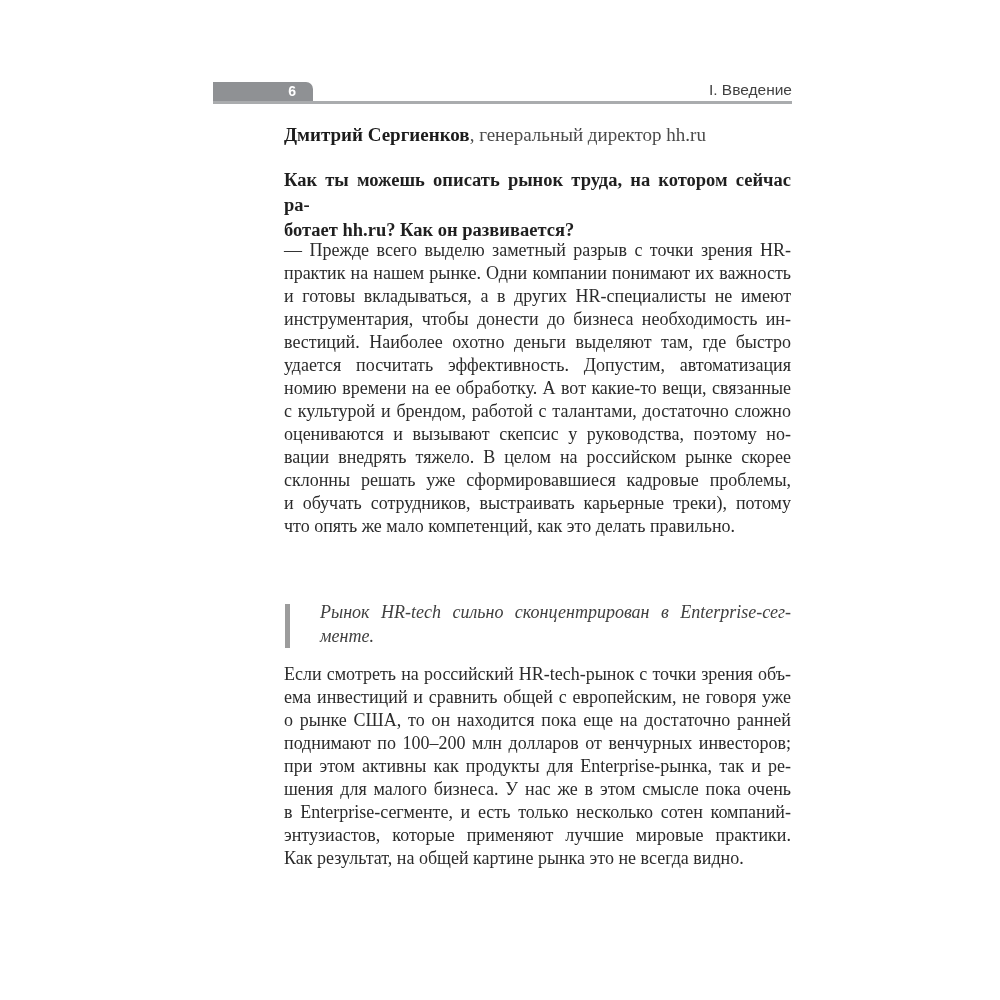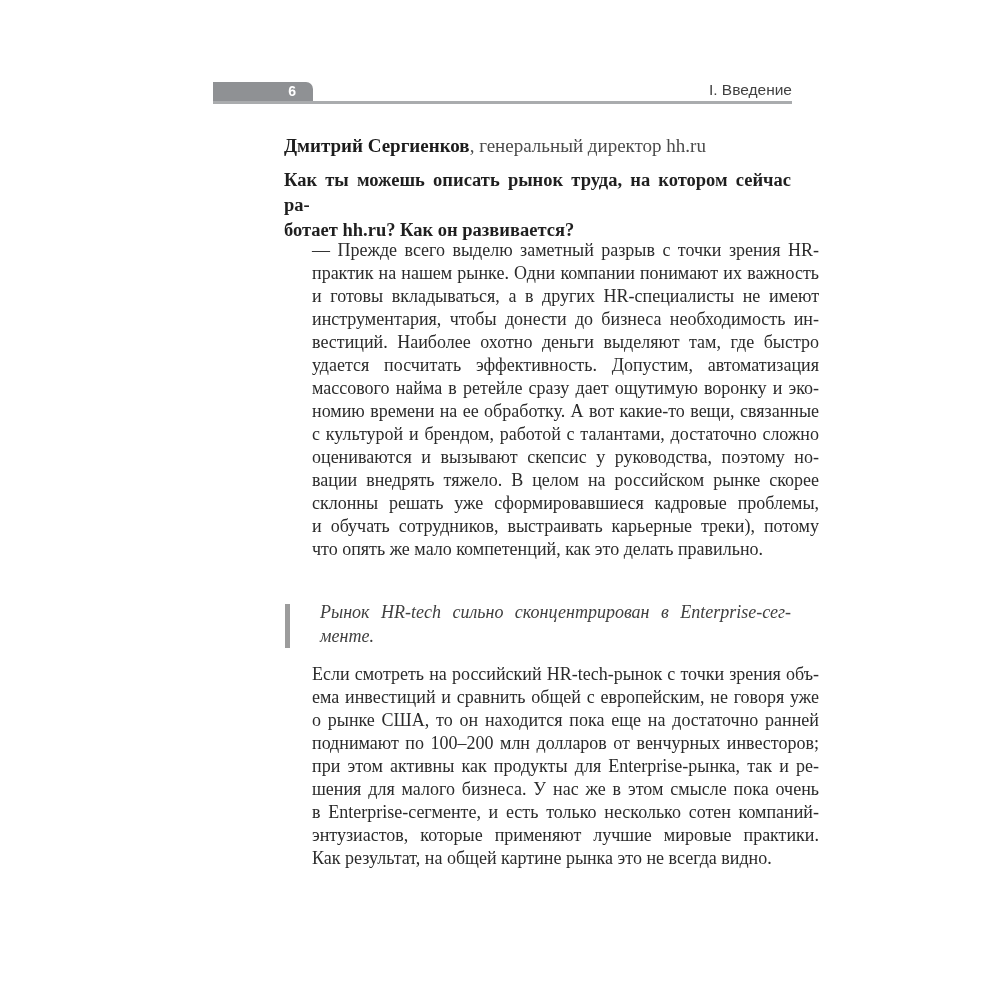--- a/index.html
+++ b/index.html
@@ -43,36 +43,35 @@
     font-family:"Liberation Sans","DejaVu Sans",sans-serif;
     font-size:15.5px;line-height:18px;
     color:#404040;
   }
   
   .content{
     position:absolute;left:284px;top:0;
     width:507px;
   }
   .author-line{
-    position:absolute;left:0;top:134px;width:507px;
+    position:absolute;left:0;top:123px;width:507px;
     font-size:19px;line-height:24px;
     color:var(--muted-color);
     white-space:nowrap;
   }
   .author-name{font-weight:bold;color:#1c1c1c;}
   .question{
     position:absolute;left:0;top:168px;width:507px;
     font-weight:bold;font-size:18.5px;line-height:25px;
     color:var(--heading-color);
   }
   .body-para{
     position:absolute;left:0;width:507px;
     font-size:18px;line-height:23px;
     color:var(--text-color);
-    margin-left:28px;
   }
   .para1{top:239px;}
   .para2{top:663px;}
   .pull-quote{
     position:absolute;left:0;top:600px;width:507px;
   }
   .quote-bar{
     position:absolute;left:1px;top:4px;
     width:5px;height:44px;
     background:var(--quote-bar-gray);
@@ -108,21 +107,20 @@
         <div class="tline tline-last">ботает hh.ru? Как он развивается?</div>
       </div>
 
     <div class="body-para para1">
         <div class="tline">— Прежде всего выделю заметный разрыв с точки зрения HR-</div>
         <div class="tline">практик на нашем рынке. Одни компании понимают их важность</div>
         <div class="tline">и готовы вкладываться, а в других HR-специалисты не имеют</div>
         <div class="tline">инструментария, чтобы донести до бизнеса необходимость ин-</div>
         <div class="tline">вестиций. Наиболее охотно деньги выделяют там, где быстро</div>
         <div class="tline">удается посчитать эффективность. Допустим, автоматизация</div>
-        <div class="tline">массового найма в ретейле сразу дает ощутимую воронку и эко-</div>
         <div class="tline">номию времени на ее обработку. А вот какие-то вещи, связанные</div>
         <div class="tline">с культурой и брендом, работой с талантами, достаточно сложно</div>
         <div class="tline">оцениваются и вызывают скепсис у руководства, поэтому но-</div>
         <div class="tline">вации внедрять тяжело. В целом на российском рынке скорее</div>
         <div class="tline">склонны решать уже сформировавшиеся кадровые проблемы,</div>
         <div class="tline">и обучать сотрудников, выстраивать карьерные треки), потому</div>
         <div class="tline tline-last">что опять же мало компетенций, как это делать правильно.</div>
       </div>
 
     <div class="pull-quote">

